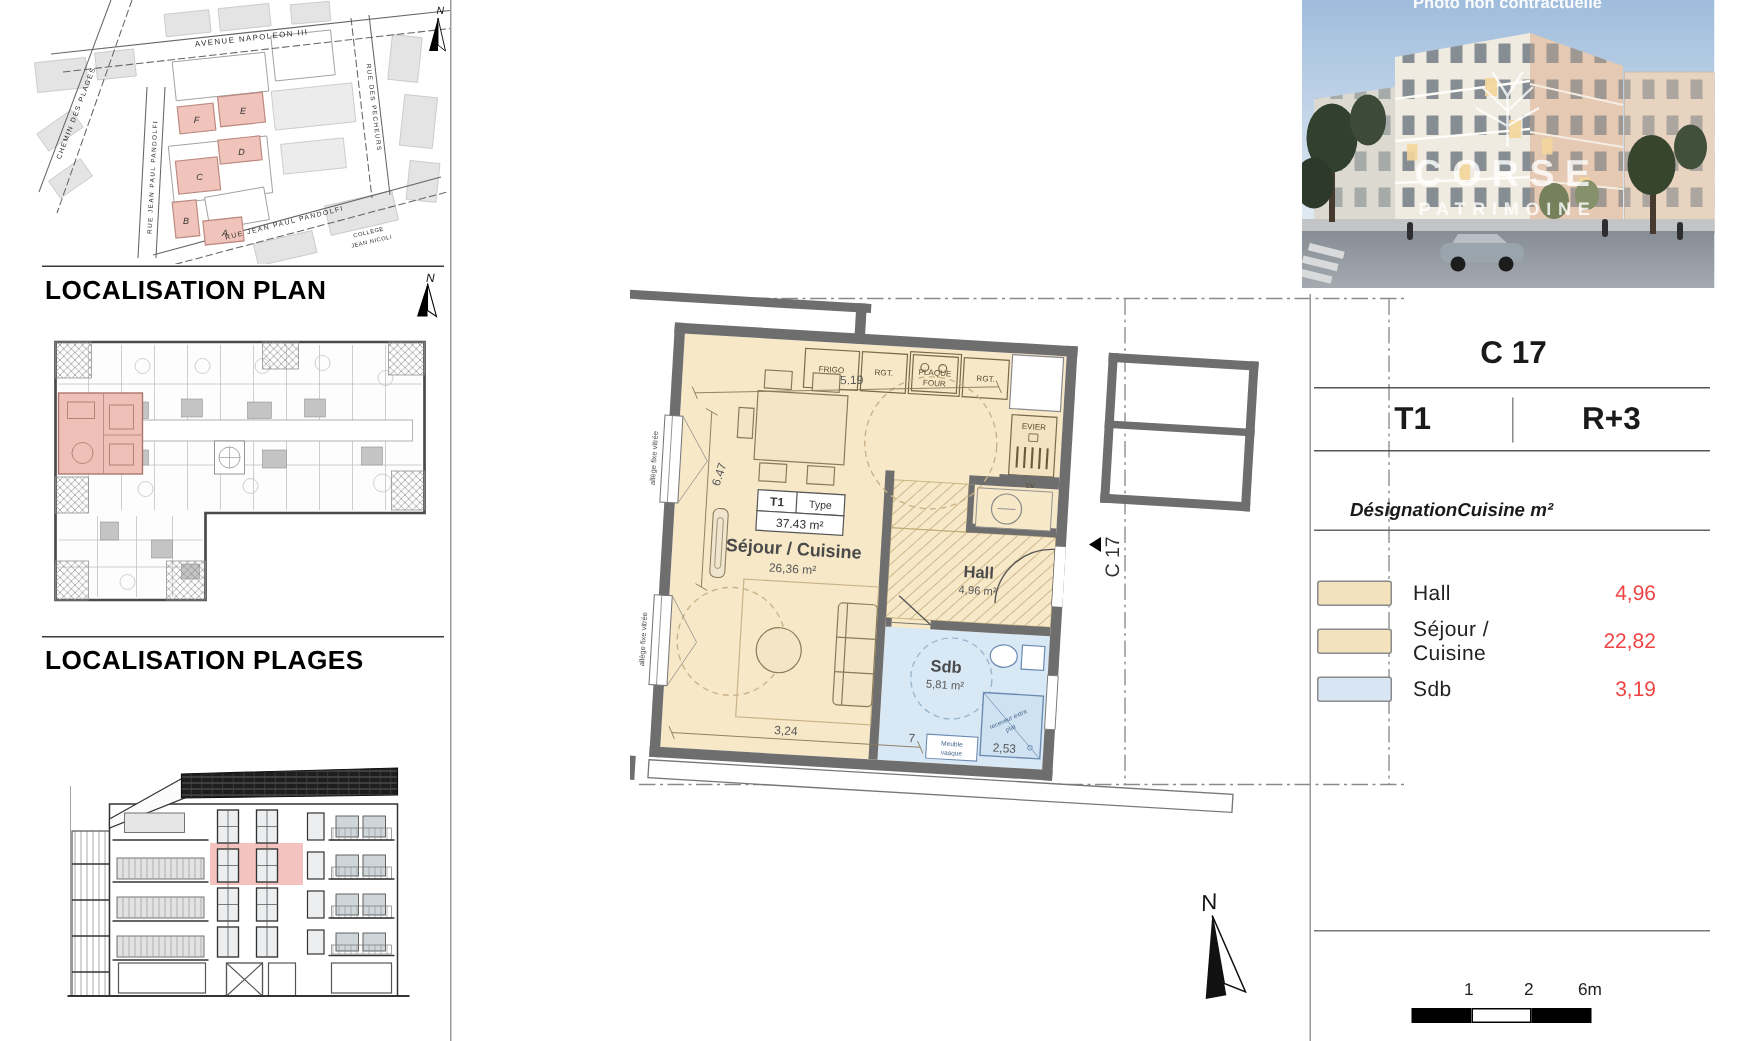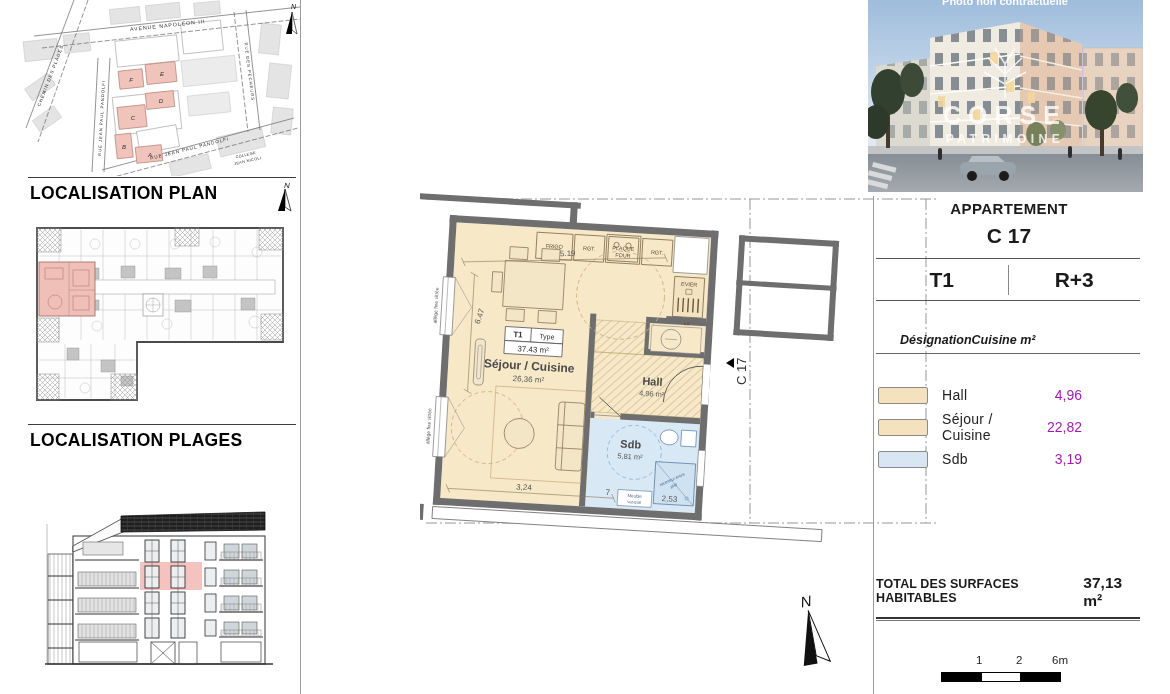--- a/index.html
+++ b/index.html
@@ -16,21 +16,21 @@
   .p-hr{position:absolute;left:2px;right:4px;height:1px;background:#555}
   .typerow{position:absolute;top:66px;left:2px;right:4px;height:36px;display:flex;align-items:center}
   .typerow .cell{flex:1;text-align:center;font-weight:bold;font-size:21px}
   .typerow .tdiv{width:1px;height:30px;background:#888}
   .p-title{position:absolute;top:110px;left:0;width:100%;text-align:center;font-weight:bold;font-size:15.5px;letter-spacing:.3px}
   .p-cols{position:absolute;top:137px;left:26px;right:12px;display:flex;justify-content:flex-start;
           font-style:italic;font-weight:bold;font-size:12.5px}
   .srow{position:absolute;left:4px;right:10px;height:18px;display:flex;align-items:center}
   .srow .sw{width:48px;height:15px;border:1px solid #8a8a8a;border-radius:2px;flex:none}
   .srow .sl{margin-left:14px;font-size:14px;letter-spacing:.3px;color:#222;flex:1}
-  .srow .sv{width:70px;text-align:right;margin-right:52px;font-size:14px;color:#a21caf}
+  .srow .sv{width:70px;text-align:right;margin-right:30px;font-size:14px;color:#ef4444}
   .sw0,.sw1{background:#f3e2bd}.sw2{background:#d8e6f4}
   .p-total{position:absolute;top:378px;left:2px;right:4px;display:flex;justify-content:space-between;
            align-items:baseline;border-bottom:2px solid #333;padding-bottom:7px}
   .p-total .tl{font-weight:bold;font-size:12.5px;letter-spacing:.1px}
   .p-total .tv{font-weight:bold;font-size:15.5px}
   .p-hr2{position:absolute;top:424px;left:2px;right:4px;height:1px;background:#777}
   .scale-l{position:absolute;top:458px;left:0;width:270px;height:14px;font-size:11.5px;color:#222}
   .scale-l span{position:absolute}
   .sbar{position:absolute;top:476px;left:67px;width:120px;height:10px;display:flex}
   .sbar .b{width:40px;height:10px;background:#000}
@@ -586,21 +586,20 @@
       <path d="M137,84 L116,72 M137,84 L158,72"></path>
       <path d="M137,64 L127,48 M137,64 L147,48"></path>
     </g>
     <text x="137" y="124" font-size="25" font-weight="bold" fill="#fff" text-anchor="middle" letter-spacing="7">CORSE</text>
     <text x="137" y="143" font-size="12" font-weight="bold" fill="#fff" text-anchor="middle" letter-spacing="4.5">PATRIMOINE</text>
   </g>
   <text x="137" y="5" font-size="11" font-weight="bold" fill="#fff" text-anchor="middle" opacity="0.95">Photo non contractuelle</text>
 </svg>
 
 <div class="panel">
-  <div class="p-head">APPARTEMENT</div>
   <div class="p-unit">C 17</div>
   <div class="p-hr" style="top:62px"></div>
   <div class="typerow">
     <div class="cell">T1</div>
     <div class="tdiv"></div>
     <div class="cell">R+3</div>
   </div>
   <div class="p-hr" style="top:104px"></div>
   <div class="p-cols">
     <span>Désignation</span>
@@ -617,24 +616,20 @@
     <div class="sw sw1"></div>
     <div class="sl">Séjour / Cuisine</div>
     <div class="sv">22,82</div>
   </div>
   <div class="srow" style="top:254px">
     <div class="sw sw2"></div>
     <div class="sl">Sdb</div>
     <div class="sv">3,19</div>
   </div>
 
-  <div class="p-total">
-    <span class="tl">TOTAL DES SURFACES HABITABLES</span>
-    <span class="tv">37,13 m²</span>
-  </div>
   <div class="p-hr2"></div>
 
   <div class="scale-l">
     <span style="left:102px">1</span>
     <span style="left:142px">2</span>
     <span style="left:178px">6m</span>
   </div>
   <div class="sbar">
     <div class="b"></div>
     <div class="w"></div>

